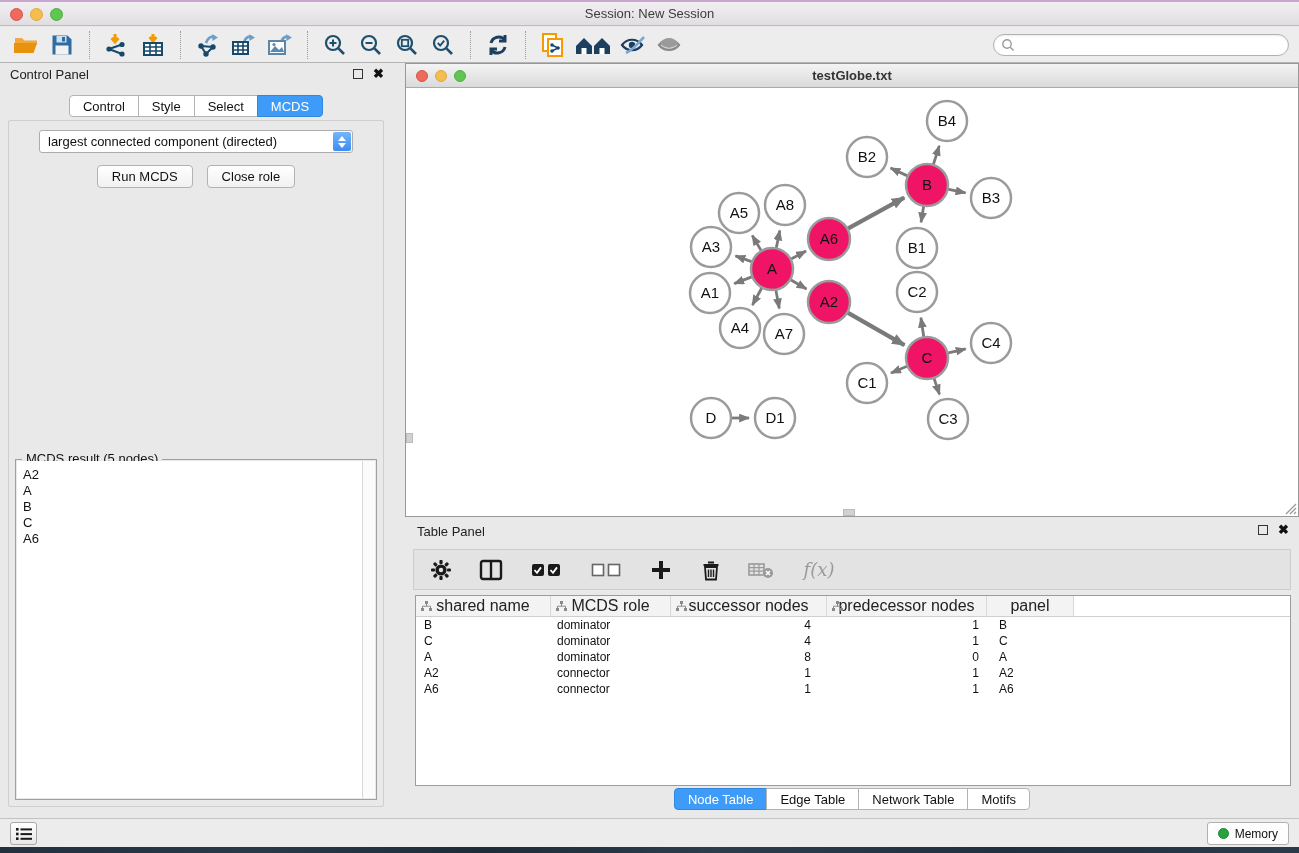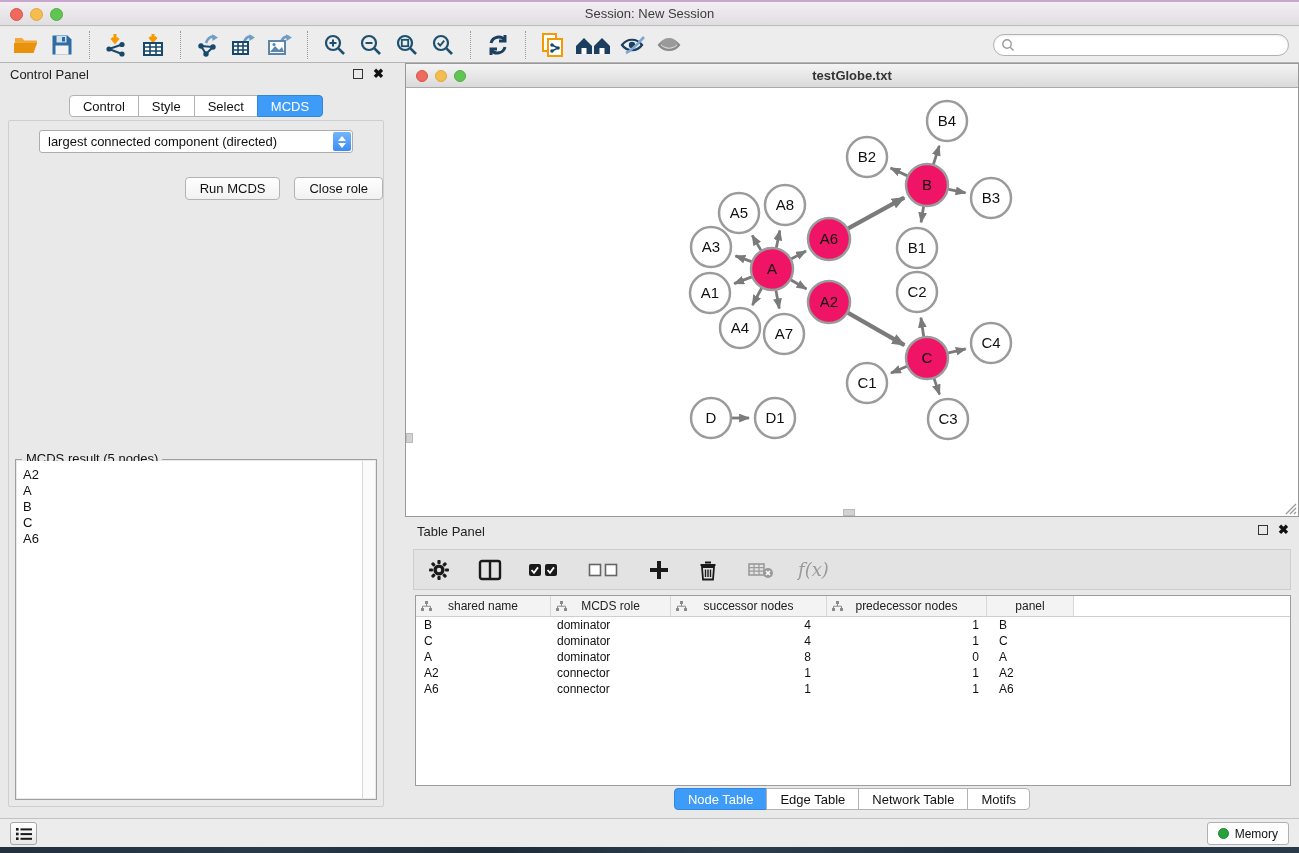--- a/index.html
+++ b/index.html
@@ -46,21 +46,21 @@
   .opt-label { text-align:center; margin-top:15px; font-size:13px; color:#111; }
   .select { position:relative; width:314px; height:23px; margin:9px auto 0 auto; background:#fff;
     border:1px solid #adadad; border-radius:3px; font-size:13px; line-height:21px; padding-left:8px;
     color:#111; cursor:pointer; }
   .select .stepper { position:absolute; right:1px; top:1px; bottom:1px; width:18px; border-radius:2px;
     background:linear-gradient(#74b6fb,#3c8cf5); display:flex; flex-direction:column;
     align-items:center; justify-content:center; gap:2px; }
   .chev { width:0; height:0; border-left:4px solid transparent; border-right:4px solid transparent; }
   .chev.up { border-bottom:5px solid #fff; }
   .chev.down { border-top:5px solid #fff; }
-  .cp-buttons { display:flex; justify-content:flex-end; gap:14px; margin-top:24px; }
+  .cp-buttons { display:flex; justify-content:center; gap:14px; margin-top:12px; }
   .btn { background:linear-gradient(#ffffff,#f1f1f1); border:1px solid #b3b3b3; border-radius:4px;
     font-size:13px; color:#111; height:23px; padding:2px 14px; cursor:pointer; }
   .groupbox { position:absolute; left:6px; right:6px; top:338px; bottom:6px; border:1px solid #9f9f9f; }
   .groupbox .gb-label { position:absolute; top:-9px; left:6px; background:#e9e9e9; padding:0 4px;
     font-size:13px; color:#111; }
   .gb-list { position:absolute; inset:1px; background:#fff; padding-top:6px; overflow:hidden; }
   .gb-scroll { position:absolute; top:1px; bottom:1px; right:1px; width:13px; background:#fbfbfb;
     border-left:1px solid #d8d8d8; }
   .gb-item { font-size:13px; color:#111; line-height:16px; padding-left:6px; cursor:default; }
 
@@ -75,27 +75,27 @@
   .nw-content { position:absolute; top:25px; left:0; right:0; bottom:0; overflow:hidden; }
   .resize-grip { position:absolute; right:1px; bottom:1px; width:14px; height:14px; }
   .vthumb { position:absolute; left:0; top:344px; width:7px; height:10px; background:#d2d2d2; border:1px solid #bbb; }
   .hthumb { position:absolute; left:437px; bottom:0; width:12px; height:7px; background:#d2d2d2; border:1px solid #bbb; }
 
   
   .table-panel { position:absolute; left:405px; top:520px; width:894px; height:293px; background:#e9e9e9; }
   .tp-header { position:absolute; top:4px; left:12px; font-size:13px; color:#222; }
   .tp-toolbar { position:absolute; top:29px; left:8px; right:8px; height:41px; background:#e3e3e3;
     border:1px solid #cdcdcd; display:flex; align-items:center; padding-left:14px; gap:24px; }
-  .tp-tool { display:flex; align-items:center; justify-content:flex-start; width:26px; height:26px; cursor:pointer; }
+  .tp-tool { display:flex; align-items:center; justify-content:center; width:26px; height:26px; cursor:pointer; }
   .fx-label { font-family:"DejaVu Serif",serif; font-style:italic; font-size:18px; color:#9a9a9a; }
   .tp-table { position:absolute; top:75px; left:10px; right:8px; bottom:27px; background:#fff;
     border:1px solid #9c9c9c; overflow:hidden; }
   .thead { display:flex; height:21px; border-bottom:1px solid #cfcfcf; }
   .th { position:relative; display:flex; align-items:center; justify-content:center; background:#f3f3f3;
-    border-right:1px solid #d8d8d8; font-size:12px; color:#222; }
+    border-right:1px solid #d8d8d8; font-size:16px; color:#222; }
   .th .col-icon { position:absolute; left:5px; top:5px; }
   .tr { display:flex; height:16px; line-height:16px; cursor:default; }
   .td { font-size:12px; color:#111; white-space:nowrap; overflow:hidden; }
   .tp-tabs { position:absolute; bottom:3px; left:0; right:0; display:flex; justify-content:center; }
 
   
   .statusbar { position:absolute; left:0; right:0; top:818px; height:29px; background:#ececec;
     border-top:1px solid #c2c2c2; }
   .list-btn { position:absolute; left:10px; top:3px; width:27px; height:23px;
     background:linear-gradient(#fff,#e7e7e7); border:1px solid #a8a8a8; border-radius:3px;

